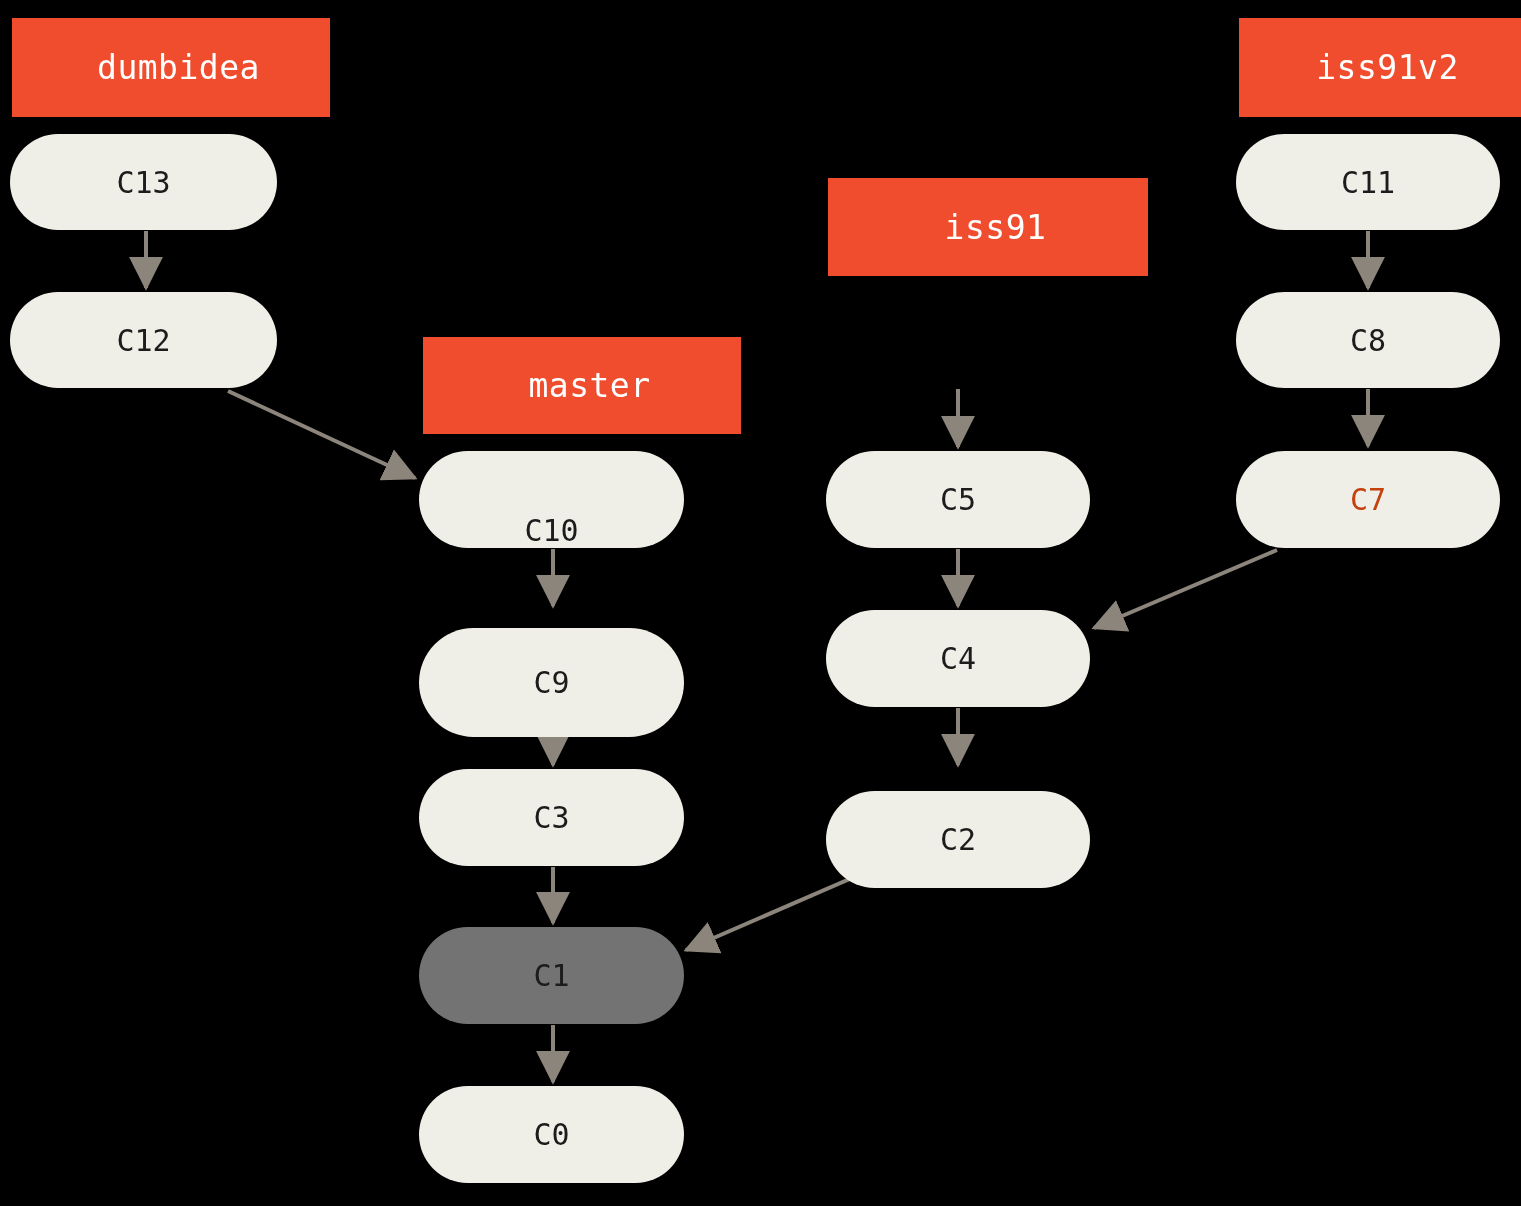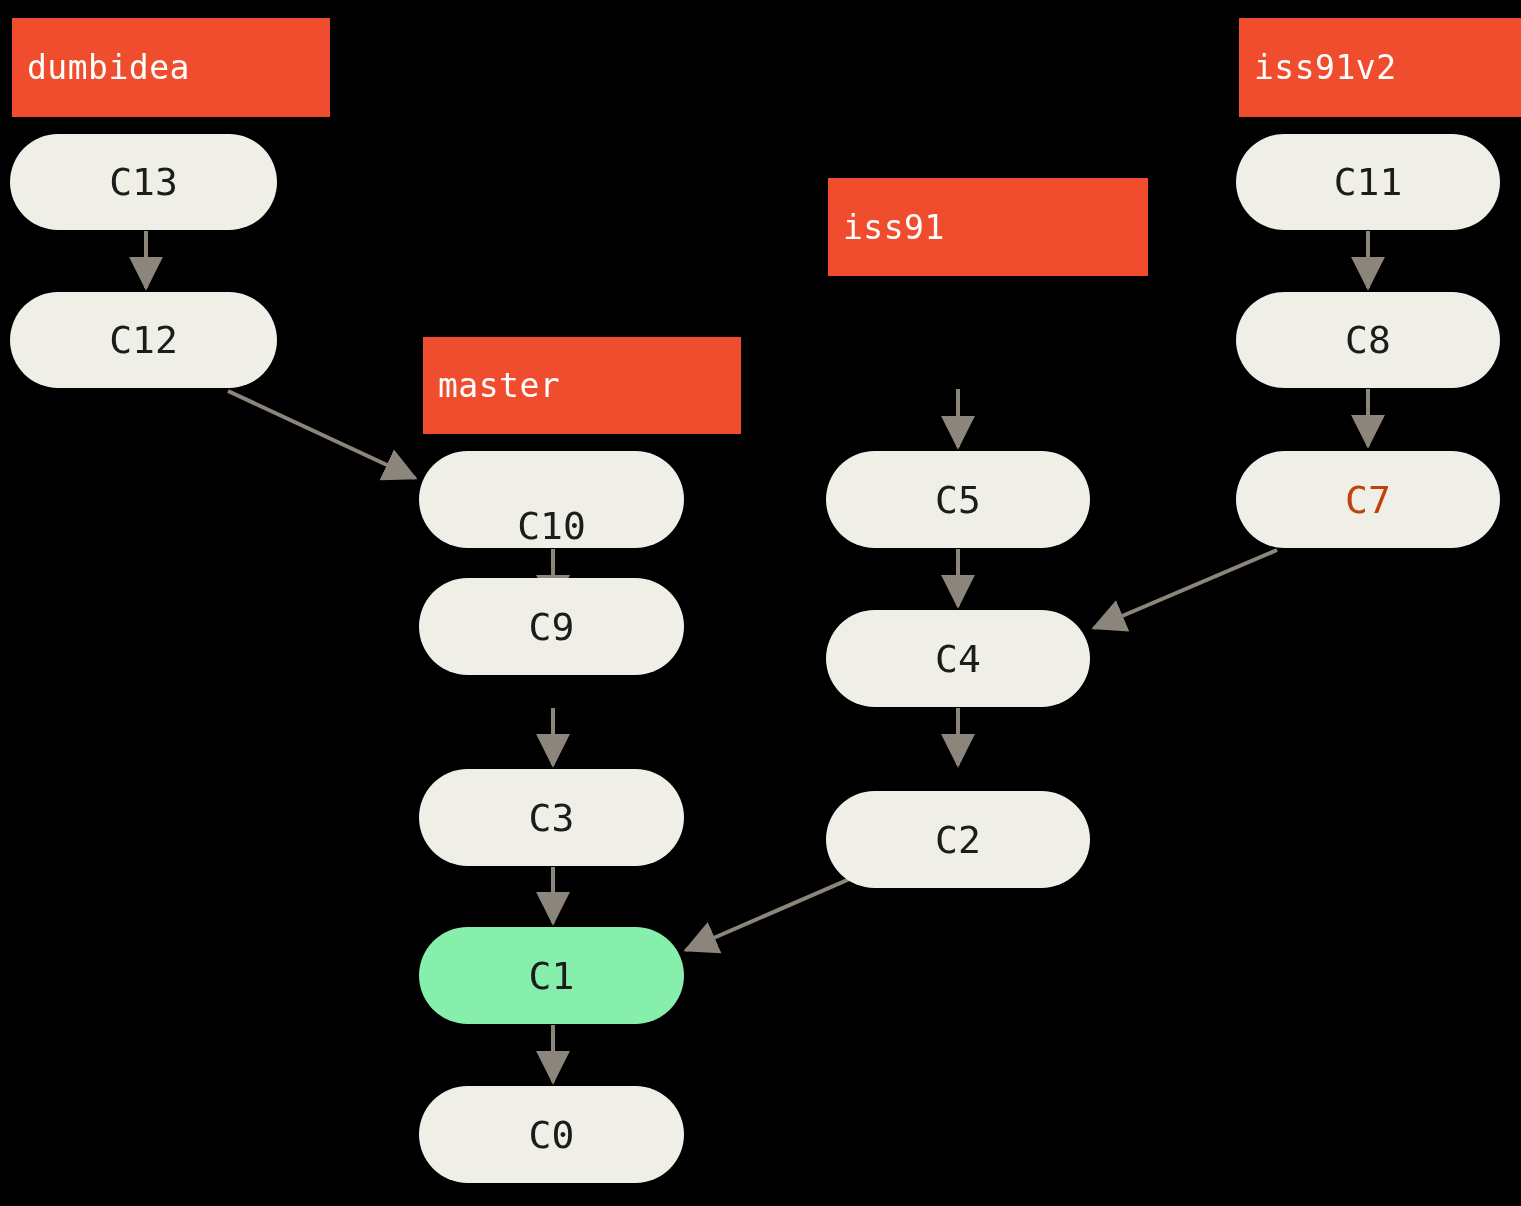--- a/index.html
+++ b/index.html
@@ -19,31 +19,32 @@
     left: 0;
     top: 0;
     width: 1521px;
     height: 1206px;
     display: block;
   }
   .branch-label {
     position: absolute;
     display: flex;
     align-items: center;
+    justify-content: center;
     font-size: 33px;
     letter-spacing: 0.5px;
     box-sizing: border-box;
     padding-left: 15px;
   }
   .commit-node {
     position: absolute;
     display: flex;
     align-items: center;
     justify-content: center;
-    font-size: 38px;
+    font-size: 30px;
     border-radius: 999px;
     box-sizing: border-box;
   }
 </style>
 </head>
 <body>
 
 <div class="stage" id="stage" style="background: rgb(0, 0, 0);">
   <svg class="edges-layer" id="edges-layer" width="1521" height="1206" viewBox="0 0 1521 1206" xmlns="http://www.w3.org/2000/svg">
     <defs>
@@ -79,27 +80,27 @@
     </div>
     <div class="commit-node" style="left: 10px; top: 134px; width: 267px; height: 96px; background: rgb(240, 239, 231); color: rgb(28, 28, 28);">
       <span>C13</span>
     </div>
     <div class="commit-node" style="left: 10px; top: 292px; width: 267px; height: 96px; background: rgb(240, 239, 231); color: rgb(28, 28, 28);">
       <span>C12</span>
     </div>
     <div class="commit-node" style="left: 419px; top: 451px; width: 265px; height: 97px; background: rgb(240, 239, 231); color: rgb(28, 28, 28); align-items: flex-end;">
       <span>C10</span>
     </div>
-    <div class="commit-node" style="left: 419px; top: 578px; width: 265px; height: 97px; background: rgb(240, 239, 231); color: rgb(28, 28, 28);">
+    <div class="commit-node" style="left: 419px; top: 628px; width: 265px; height: 109px; background: rgb(240, 239, 231); color: rgb(28, 28, 28);">
       <span>C9</span>
     </div>
     <div class="commit-node" style="left: 419px; top: 769px; width: 265px; height: 97px; background: rgb(240, 239, 231); color: rgb(28, 28, 28);">
       <span>C3</span>
     </div>
-    <div class="commit-node" style="left: 419px; top: 927px; width: 265px; height: 97px; background: #86efac; color: rgb(28, 28, 28);">
+    <div class="commit-node" style="left: 419px; top: 927px; width: 265px; height: 97px; background: #737373; color: rgb(28, 28, 28);">
       <span>C1</span>
     </div>
     <div class="commit-node" style="left: 419px; top: 1086px; width: 265px; height: 97px; background: rgb(240, 239, 231); color: rgb(28, 28, 28);">
       <span>C0</span>
     </div>
     <div class="commit-node" style="left: 826px; top: 451px; width: 264px; height: 97px; background: rgb(240, 239, 231); color: rgb(28, 28, 28);">
       <span>C5</span>
     </div>
     <div class="commit-node" style="left: 826px; top: 610px; width: 264px; height: 97px; background: rgb(240, 239, 231); color: rgb(28, 28, 28);">
       <span>C4</span>

